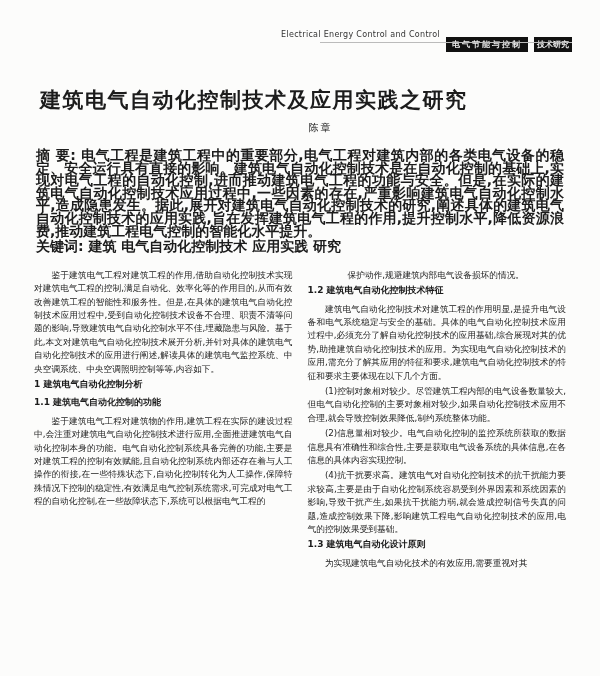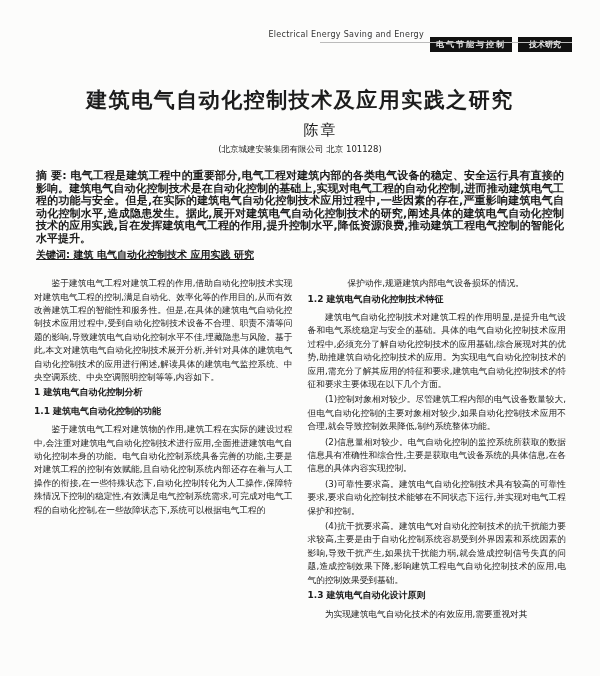--- a/index.html
+++ b/index.html
@@ -19,55 +19,53 @@
     height:14px;
   }
   .journal-en{
     font-size:8px;color:#333;letter-spacing:.3px;white-space:nowrap;
   }
   .journal-black{
     background:#111;color:#eee;
     font-size:8px;font-weight:bold;
     padding:2px 6px;letter-spacing:2px;white-space:nowrap;margin-top:20px;
   }
-  .journal-black.small{letter-spacing:0;padding:2px 11px;}
+  .journal-black.small{letter-spacing:0;padding:2px 3px;}
   .strip-rule{
     position:absolute;top:42px;left:320px;right:28px;
     height:1px;background:#bbb;
   }
   
   .title{
     margin:88px 40px 0;
-    text-align:center;
     font-size:21px;font-weight:bold;
     letter-spacing:1.5px;
     line-height:24px;
   }
   .author{
     margin-top:9px;text-align:center;
-    font-size:15px;letter-spacing:2px;padding-left:41px;
+    font-size:10px;letter-spacing:2px;padding-left:41px;
   }
   .affiliation{
     margin-top:4px;text-align:center;
     font-size:8.5px;color:#222;
   }
   
   .abstract-block{
     margin:14px 36px 0;
-    font-size:11px;font-weight:600;
+    font-size:14px;font-weight:600;
     line-height:12.6px;
     text-align:justify;
   }
   .inline-label{font-weight:bold;}
   .keywords-block{
     margin:3px 36px 0;
-    font-size:10px;font-weight:600;
+    font-size:14px;font-weight:600;
     line-height:12.6px;
     text-align:justify;
-    text-decoration:underline;
   }
   
   .columns{
     display:flex;gap:15px;
     margin:16px 34px 0;
   }
   .col{
     flex:1;min-width:0;
     font-size:8.7px;line-height:13.4px;
     text-align:justify;
@@ -78,29 +76,28 @@
     margin:2px 0 5px;
     text-indent:0;
   }
 </style>
 </head>
 <body>
 
 <div class="page">
 
   <div class="journal-strip">
-    <span class="journal-en">Electrical Energy Saving and Energy</span>
+    <span class="journal-en">Electrical Energy Control and Control</span>
     <span class="journal-black">电气节能与控制</span>
     <span class="journal-black small">技术研究</span>
   </div>
   <div class="strip-rule"></div>
 
   <div class="title">建筑电气自动化控制技术及应用实践之研究</div>
   <div class="author">陈章</div>
-  <div class="affiliation">(北京城建安装集团有限公司  北京  101128)</div>
 
   <div class="abstract-block">
     <span class="inline-label">摘  要:</span>
     <span>电气工程是建筑工程中的重要部分,电气工程对建筑内部的各类电气设备的稳定、安全运行具有直接的影响。建筑电气自动化控制技术是在自动化控制的基础上,实现对电气工程的自动化控制,进而推动建筑电气工程的功能与安全。但是,在实际的建筑电气自动化控制技术应用过程中,一些因素的存在,严重影响建筑电气自动化控制水平,造成隐患发生。据此,展开对建筑电气自动化控制技术的研究,阐述具体的建筑电气自动化控制技术的应用实践,旨在发挥建筑电气工程的作用,提升控制水平,降低资源浪费,推动建筑工程电气控制的智能化水平提升。</span>
   </div>
 
   <div class="keywords-block">
     <span class="inline-label">关键词:</span>
     <span>建筑  电气自动化控制技术  应用实践  研究</span>
   </div>
@@ -113,21 +110,20 @@
       <div class="sec-heading">1.1  建筑电气自动化控制的功能</div>
       <p class="para">鉴于建筑电气工程对建筑物的作用,建筑工程在实际的建设过程中,会注重对建筑电气自动化控制技术进行应用,全面推进建筑电气自动化控制本身的功能。电气自动化控制系统具备完善的功能,主要是对建筑工程的控制有效赋能,且自动化控制系统内部还存在着与人工操作的衔接,在一些特殊状态下,自动化控制转化为人工操作,保障特殊情况下控制的稳定性,有效满足电气控制系统需求,可完成对电气工程的自动化控制,在一些故障状态下,系统可以根据电气工程的</p>
     </div>
 
     <div class="col">
       <p class="para" style="text-indent:0;padding-left:40px;">保护动作,规避建筑内部电气设备损坏的情况。</p>
       <div class="sec-heading">1.2  建筑电气自动化控制技术特征</div>
       <p class="para">建筑电气自动化控制技术对建筑工程的作用明显,是提升电气设备和电气系统稳定与安全的基础。具体的电气自动化控制技术应用过程中,必须充分了解自动化控制技术的应用基础,综合展现对其的优势,助推建筑自动化控制技术的应用。为实现电气自动化控制技术的应用,需充分了解其应用的特征和要求,建筑电气自动化控制技术的特征和要求主要体现在以下几个方面。</p>
       <p class="para">(1)控制对象相对较少。尽管建筑工程内部的电气设备数量较大,但电气自动化控制的主要对象相对较少,如果自动化控制技术应用不合理,就会导致控制效果降低,制约系统整体功能。</p>
       <p class="para">(2)信息量相对较少。电气自动化控制的监控系统所获取的数据信息具有准确性和综合性,主要是获取电气设备系统的具体信息,在各信息的具体内容实现控制。</p>
-      <p class="para">(3)可靠性要求高。建筑电气自动化控制技术具有较高的可靠性要求,要求自动化控制技术能够在不同状态下运行,并实现对电气工程保护和控制。</p>
       <p class="para">(4)抗干扰要求高。建筑电气对自动化控制技术的抗干扰能力要求较高,主要是由于自动化控制系统容易受到外界因素和系统因素的影响,导致干扰产生,如果抗干扰能力弱,就会造成控制信号失真的问题,造成控制效果下降,影响建筑工程电气自动化控制技术的应用,电气的控制效果受到基础。</p>
       <div class="sec-heading">1.3  建筑电气自动化设计原则</div>
       <p class="para">为实现建筑电气自动化技术的有效应用,需要重视对其</p>
     </div>
 
   </div>
 
 </div>
 
 </body></html>

